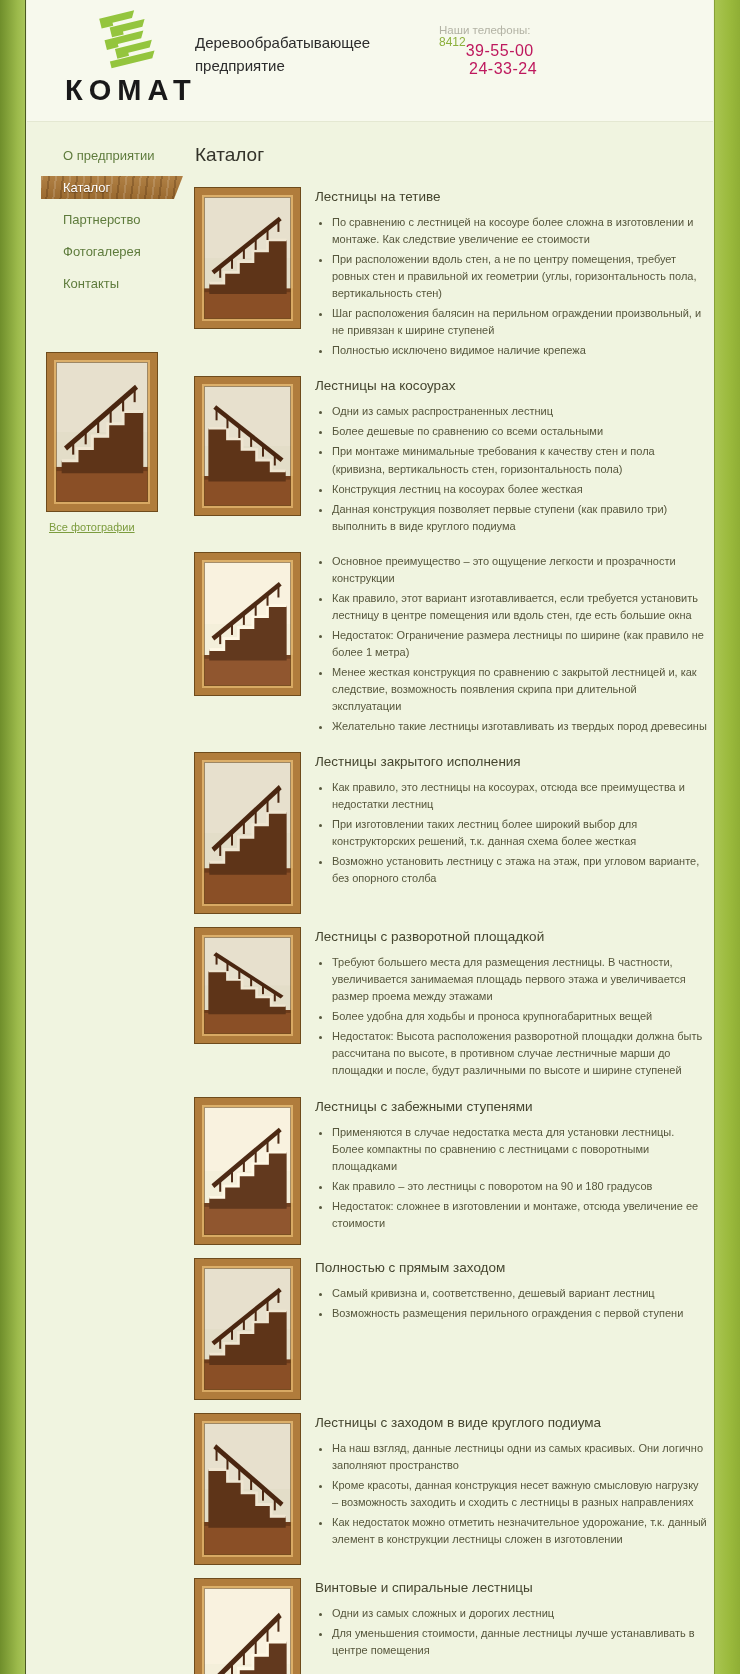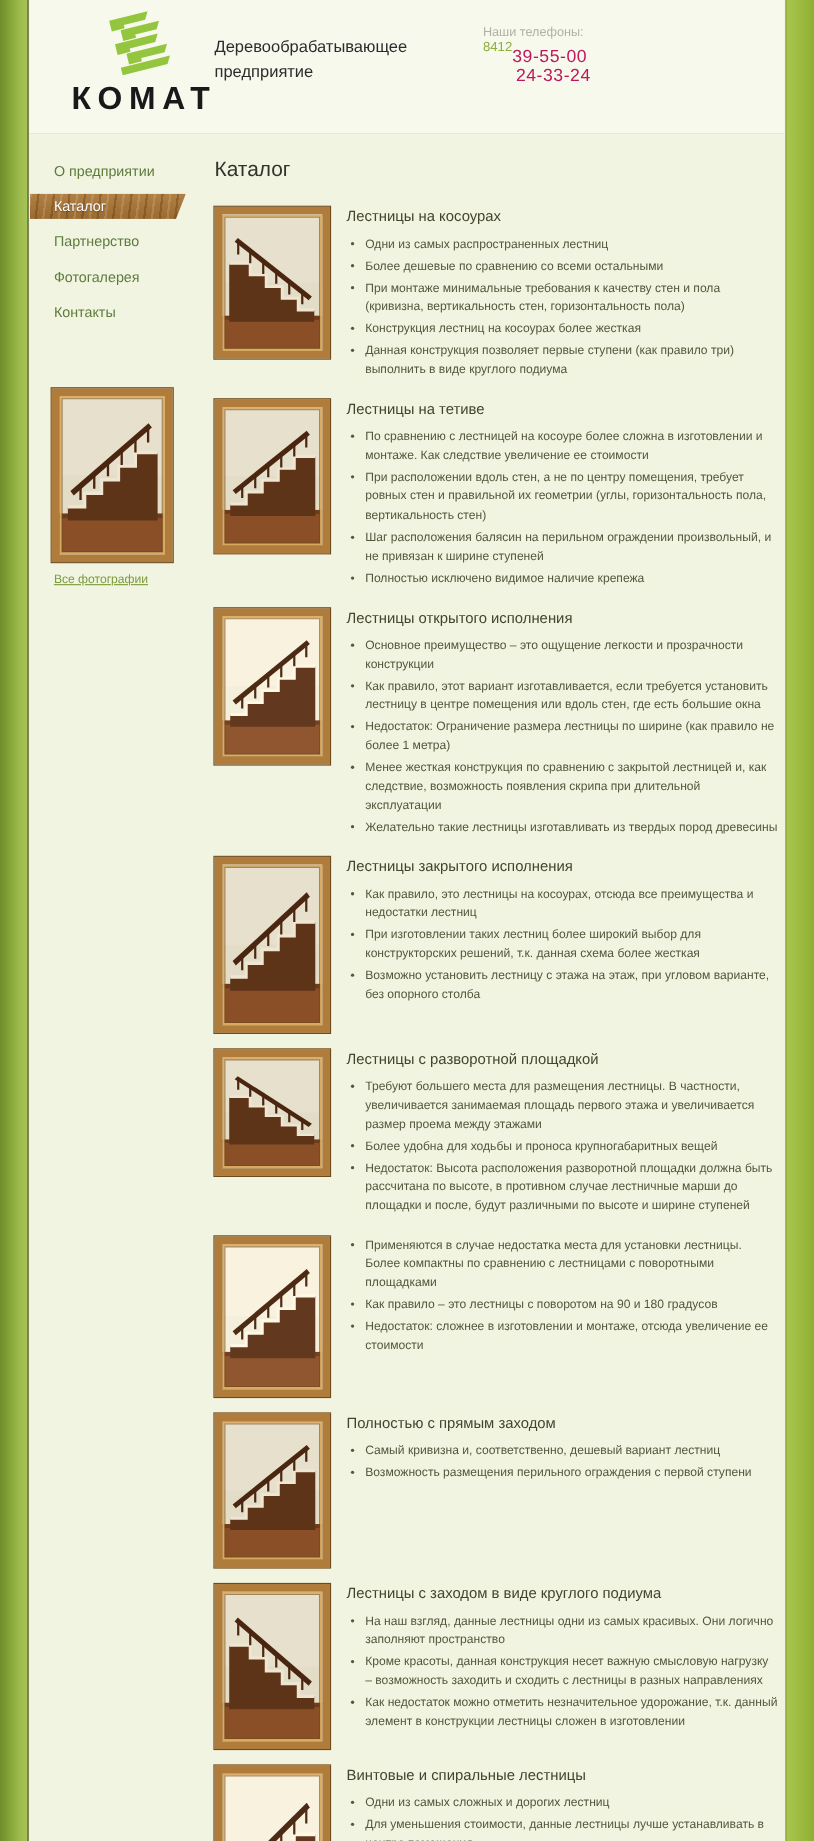--- a/index.html
+++ b/index.html
@@ -35,21 +35,21 @@
   .phone-code { font-size:12px; color:#8cb03c; vertical-align:10px; }
   .phone-num { font-size:16px; color:#be185d; letter-spacing:.5px; }
   .phone-row.second { margin-left:30px; }
 
   
   .content { display:flex; padding-top:22px; }
   .sidebar { width:168px; flex-shrink:0; }
   .main { flex:1; padding-right:6px; }
 
   
-  .nav-item { margin-bottom:9px; }
+  .nav-item { margin-bottom:9px;padding-left:14px; }
   .nav-link {
     display:block; padding:4px 0 4px 22px; font-size:13px;
     color:#5e7b3c; text-decoration:none; cursor:pointer;
   }
   .nav-item.active .nav-link {
     color:#fff; width:142px;
     background:
       repeating-linear-gradient(97deg,
         rgba(255,255,255,.14) 0 2px, rgba(0,0,0,0) 2px 7px,
         rgba(60,30,5,.25) 7px 9px, rgba(0,0,0,0) 9px 14px),
@@ -160,20 +160,51 @@
     </g>
   </svg>
 </div>
         <a class="all-photos" style="text-decoration:underline;text-align:center;">Все фотографии</a>
       </div>
 
       <div class="main">
         <h1 class="page-title">Каталог</h1>
 
         <section class="sect">
+          <div class="photo ph140 v1">
+  <svg viewBox="0 0 100 140" preserveAspectRatio="none" aria-hidden="true">
+    <rect width="100" height="104" fill="#e7e0cd"></rect>
+    <rect width="100" height="104" fill="#ded6bf" opacity=".35" y="70"></rect>
+    <rect y="104" width="100" height="36" fill="#8a4f26"></rect>
+    <rect y="104" width="100" height="4" fill="#6e3c1b"></rect>
+    <path d="M8,110 L8,98 L24,98 L24,86 L40,86 L40,74 L56,74 L56,62 L72,62 L72,50 L93,50 L93,110 Z" fill="#5e3418"></path>
+    <path d="M8,98 L24,98 L24,86 L40,86 L40,74 L56,74 L56,62 L72,62 L72,50 L93,50" fill="none" stroke="#efe6d2" stroke-width="3"></path>
+    <path d="M12,86 L86,26" stroke="#4a2610" stroke-width="5" fill="none"></path>
+    <g stroke="#4a2610" stroke-width="2.2">
+      <line x1="20" y1="92" x2="20" y2="80"></line>
+                  <line x1="33" y1="82" x2="33" y2="70"></line>
+      <line x1="46" y1="71" x2="46" y2="59"></line>
+                  <line x1="59" y1="61" x2="59" y2="48"></line>
+      <line x1="72" y1="50" x2="72" y2="37"></line>
+                  <line x1="84" y1="41" x2="84" y2="27"></line>
+    </g>
+  </svg>
+</div>
+          <div class="stext">
+            <h2>Лестницы на тетиве</h2>
+            <ul>
+                <li>По сравнению с лестницей на косоуре более сложна в изготовлении и монтаже. Как следствие увеличение ее стоимости</li>
+                <li>При расположении вдоль стен, а не по центру помещения, требует ровных стен и правильной их геометрии (углы, горизонтальность пола, вертикальность стен)</li>
+                <li>Шаг расположения балясин на перильном ограждении произвольный, и не привязан к ширине ступеней</li>
+                <li>Полностью исключено видимое наличие крепежа</li>
+              </ul>
+          </div>
+        </section>
+
+        <section class="sect">
           <div class="photo ph138 v2">
   <svg viewBox="0 0 100 140" preserveAspectRatio="none" aria-hidden="true">
     <rect width="100" height="104" fill="#e7e0cd"></rect>
     <rect width="100" height="104" fill="#ded6bf" opacity=".35" y="70"></rect>
     <rect y="104" width="100" height="36" fill="#8a4f26"></rect>
     <rect y="104" width="100" height="4" fill="#6e3c1b"></rect>
     <path d="M8,110 L8,98 L24,98 L24,86 L40,86 L40,74 L56,74 L56,62 L72,62 L72,50 L93,50 L93,110 Z" fill="#5e3418"></path>
     <path d="M8,98 L24,98 L24,86 L40,86 L40,74 L56,74 L56,62 L72,62 L72,50 L93,50" fill="none" stroke="#efe6d2" stroke-width="3"></path>
     <path d="M12,86 L86,26" stroke="#4a2610" stroke-width="5" fill="none"></path>
     <g stroke="#4a2610" stroke-width="2.2">
@@ -192,72 +223,40 @@
                 <li>Одни из самых распространенных лестниц</li>
                 <li>Более дешевые по сравнению со всеми остальными</li>
                 <li>При монтаже минимальные требования к качеству стен и пола (кривизна, вертикальность стен, горизонтальность пола)</li>
                 <li>Конструкция лестниц на косоурах более жесткая</li>
                 <li>Данная конструкция позволяет первые ступени (как правило три) выполнить в виде круглого подиума</li>
               </ul>
           </div>
         </section>
 
         <section class="sect">
-          <div class="photo ph140 v1">
-  <svg viewBox="0 0 100 140" preserveAspectRatio="none" aria-hidden="true">
-    <rect width="100" height="104" fill="#e7e0cd"></rect>
-    <rect width="100" height="104" fill="#ded6bf" opacity=".35" y="70"></rect>
-    <rect y="104" width="100" height="36" fill="#8a4f26"></rect>
-    <rect y="104" width="100" height="4" fill="#6e3c1b"></rect>
-    <path d="M8,110 L8,98 L24,98 L24,86 L40,86 L40,74 L56,74 L56,62 L72,62 L72,50 L93,50 L93,110 Z" fill="#5e3418"></path>
-    <path d="M8,98 L24,98 L24,86 L40,86 L40,74 L56,74 L56,62 L72,62 L72,50 L93,50" fill="none" stroke="#efe6d2" stroke-width="3"></path>
-    <path d="M12,86 L86,26" stroke="#4a2610" stroke-width="5" fill="none"></path>
-    <g stroke="#4a2610" stroke-width="2.2">
-      <line x1="20" y1="92" x2="20" y2="80"></line>
-                  <line x1="33" y1="82" x2="33" y2="70"></line>
-      <line x1="46" y1="71" x2="46" y2="59"></line>
-                  <line x1="59" y1="61" x2="59" y2="48"></line>
-      <line x1="72" y1="50" x2="72" y2="37"></line>
-                  <line x1="84" y1="41" x2="84" y2="27"></line>
-    </g>
-  </svg>
-</div>
-          <div class="stext">
-            <h2>Лестницы на тетиве</h2>
-            <ul>
-                <li>По сравнению с лестницей на косоуре более сложна в изготовлении и монтаже. Как следствие увеличение ее стоимости</li>
-                <li>При расположении вдоль стен, а не по центру помещения, требует ровных стен и правильной их геометрии (углы, горизонтальность пола, вертикальность стен)</li>
-                <li>Шаг расположения балясин на перильном ограждении произвольный, и не привязан к ширине ступеней</li>
-                <li>Полностью исключено видимое наличие крепежа</li>
-              </ul>
-          </div>
-        </section>
-
-        <section class="sect">
           <div class="photo ph142 v3">
   <svg viewBox="0 0 100 140" preserveAspectRatio="none" aria-hidden="true">
     <rect width="100" height="104" fill="#e7e0cd"></rect>
     <rect width="100" height="104" fill="#ded6bf" opacity=".35" y="70"></rect>
     <rect y="104" width="100" height="36" fill="#8a4f26"></rect>
     <rect y="104" width="100" height="4" fill="#6e3c1b"></rect>
     <path d="M8,110 L8,98 L24,98 L24,86 L40,86 L40,74 L56,74 L56,62 L72,62 L72,50 L93,50 L93,110 Z" fill="#5e3418"></path>
     <path d="M8,98 L24,98 L24,86 L40,86 L40,74 L56,74 L56,62 L72,62 L72,50 L93,50" fill="none" stroke="#efe6d2" stroke-width="3"></path>
     <path d="M12,86 L86,26" stroke="#4a2610" stroke-width="5" fill="none"></path>
     <g stroke="#4a2610" stroke-width="2.2">
       <line x1="20" y1="92" x2="20" y2="80"></line>
                   <line x1="33" y1="82" x2="33" y2="70"></line>
       <line x1="46" y1="71" x2="46" y2="59"></line>
                   <line x1="59" y1="61" x2="59" y2="48"></line>
       <line x1="72" y1="50" x2="72" y2="37"></line>
                   <line x1="84" y1="41" x2="84" y2="27"></line>
     </g>
   </svg>
 </div>
           <div class="stext">
-            <h2>Лестницы открытого исполнения</h2>
             <ul>
                 <li>Основное преимущество – это ощущение легкости и прозрачности конструкции</li>
                 <li>Как правило, этот вариант изготавливается, если требуется установить лестницу в центре помещения или вдоль стен, где есть большие окна</li>
                 <li>Недостаток: Ограничение размера лестницы по ширине (как правило не более 1 метра)</li>
                 <li>Менее жесткая конструкция по сравнению с закрытой лестницей и, как следствие, возможность появления скрипа при длительной эксплуатации</li>
                 <li>Желательно такие лестницы изготавливать из твердых пород древесины</li>
               </ul>
           </div>
         </section>
 
@@ -335,20 +334,21 @@
       <line x1="20" y1="92" x2="20" y2="80"></line>
                   <line x1="33" y1="82" x2="33" y2="70"></line>
       <line x1="46" y1="71" x2="46" y2="59"></line>
                   <line x1="59" y1="61" x2="59" y2="48"></line>
       <line x1="72" y1="50" x2="72" y2="37"></line>
                   <line x1="84" y1="41" x2="84" y2="27"></line>
     </g>
   </svg>
 </div>
           <div class="stext">
+            <h2>Лестницы с забежными ступенями</h2>
             <ul>
                 <li>Применяются в случае недостатка места для установки лестницы. Более компактны по сравнению с лестницами с поворотными площадками</li>
                 <li>Как правило – это лестницы с поворотом на 90 и 180 градусов</li>
                 <li>Недостаток: сложнее в изготовлении и монтаже, отсюда увеличение ее стоимости</li>
               </ul>
           </div>
         </section>
 
         <section class="sect">
           <div class="photo ph140 v1">

